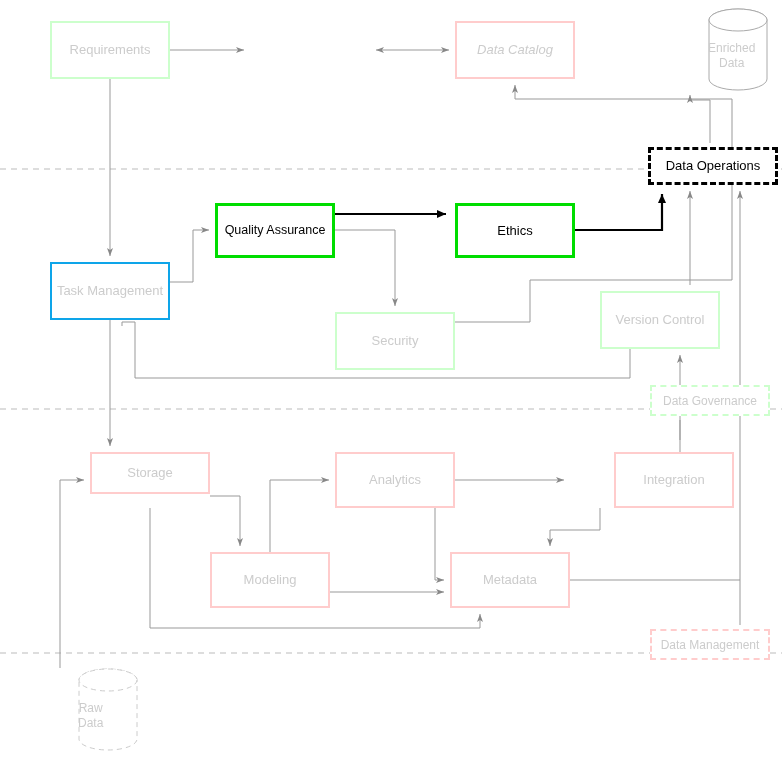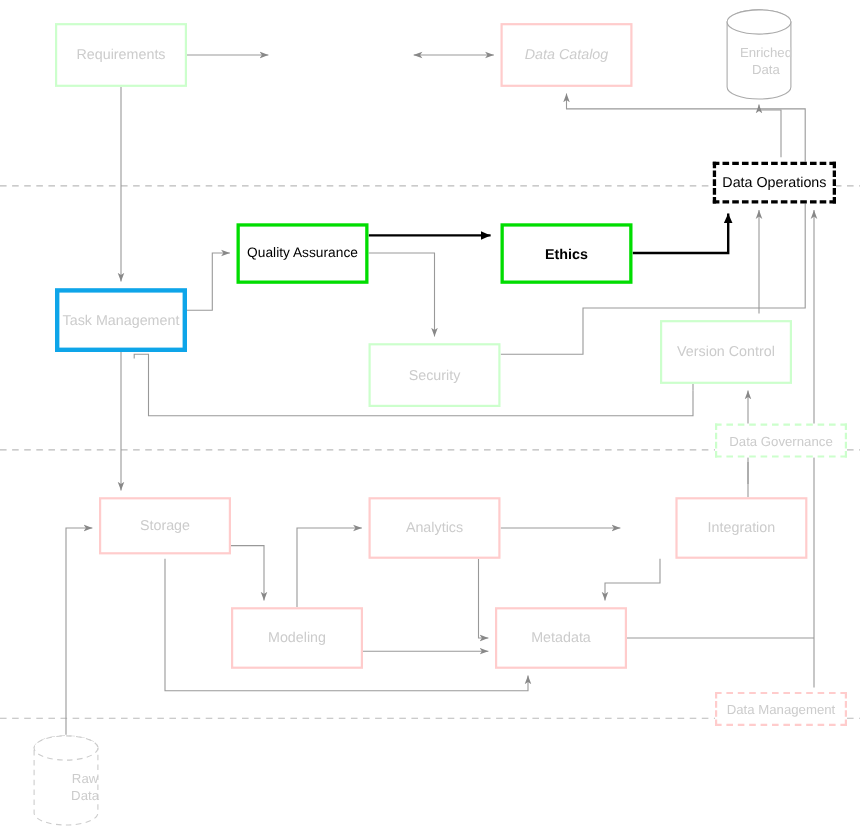--- a/index.html
+++ b/index.html
@@ -3,22 +3,22 @@
 <meta charset="utf-8">
 <style>
   html,body{margin:0;padding:0;background:#ffffff;}
   body{font-family:"Liberation Sans",sans-serif;}
   #stage{position:relative;width:782px;height:761px;background:#ffffff;overflow:hidden;}
   #wires{position:absolute;left:0;top:0;width:782px;height:761px;}
   .node{position:absolute;box-sizing:border-box;display:flex;align-items:center;
         justify-content:center;text-align:center;line-height:1.22;
         background:#ffffff;}
   .node .lbl{pointer-events:none;white-space:pre-line;}
-  .cyl{position:absolute;display:flex;align-items:center;justify-content:flex-end;
-       text-align:center;background:transparent;}
+  .cyl{position:absolute;display:flex;align-items:center;justify-content:flex-start;
+       text-align:center;background:transparent;margin-left:48px;}
   .cyl .lbl{position:relative;z-index:2;white-space:pre-line;line-height:1.22;}
   .cyl svg{position:absolute;left:0;top:0;}
   .lane-label{position:absolute;box-sizing:border-box;display:flex;
        align-items:center;justify-content:center;background:#ffffff;}
 </style>
 </head>
 <body>
 
 <div id="stage">
 
@@ -85,45 +85,45 @@
 
   <div class="cyl" style="left:660px;top:8px;width:60px;height:83px;font-size:12px;color:#cccccc;">
     <svg width="60" height="83" viewBox="0 0 60 83">
       <path d="M1,12 A29,11 0 0 1 59,12 L59,71 A29,11 0 0 1 1,71 Z" fill="#ffffff" stroke="#aaaaaa" stroke-width="1"></path>
       <ellipse cx="30" cy="12" rx="29" ry="11" fill="#ffffff" stroke="#aaaaaa" stroke-width="1"></ellipse>
     </svg>
     <span class="lbl" style="padding-top:12px;">Enriched
 Data</span>
   </div>
 
-  <div class="node" style="left:648px;top:147px;width:112px;height:38px;border:3px dashed #000000;font-size:13px;color:#000000;">
+  <div class="node" style="left:648px;top:147px;width:130px;height:38px;border:3px dashed #000000;font-size:13px;color:#000000;">
     <span class="lbl">Data Operations</span>
   </div>
 
   <div class="node" style="left:215px;top:203px;width:120px;height:55px;border:3px solid #00dd00;font-size:12.5px;color:#000000;">
     <span class="lbl">Quality Assurance</span>
   </div>
 
-  <div class="node" style="left:455px;top:203px;width:120px;height:55px;border:3px solid #00dd00;font-size:13px;color:#000000;font-weight:bold;">
+  <div class="node" style="left:455px;top:203px;width:120px;height:55px;border:3px solid #00dd00;font-size:13px;color:#000000;">
     <span class="lbl">Ethics</span>
   </div>
 
-  <div class="node" style="left:50px;top:262px;width:120px;height:58px;border:4px solid #0ea5e9;font-size:13px;color:#cccccc;">
+  <div class="node" style="left:50px;top:262px;width:120px;height:58px;border:2px solid #0ea5e9;font-size:13px;color:#cccccc;">
     <span class="lbl">Task Management</span>
   </div>
 
   <div class="node" style="left:335px;top:312px;width:120px;height:58px;border:2px solid #ccffcc;font-size:13px;color:#cccccc;">
     <span class="lbl">Security</span>
   </div>
 
   <div class="node" style="left:600px;top:291px;width:120px;height:58px;border:2px solid #ccffcc;font-size:13px;color:#cccccc;text-align:center;">
     <span class="lbl">Version Control</span>
   </div>
 
-  <div class="node" style="left:90px;top:452px;width:120px;height:52px;border:2px solid #ffcccc;font-size:13px;color:#cccccc;">
+  <div class="node" style="left:90px;top:452px;width:120px;height:42px;border:2px solid #ffcccc;font-size:13px;color:#cccccc;">
     <span class="lbl">Storage</span>
   </div>
 
   <div class="node" style="left:335px;top:452px;width:120px;height:56px;border:2px solid #ffcccc;font-size:13px;color:#cccccc;">
     <span class="lbl">Analytics</span>
   </div>
 
   <div class="node" style="left:570px;top:452px;width:120px;height:56px;border:2px solid #ffcccc;font-size:13px;color:#cccccc;margin-left:44px;">
     <span class="lbl">Integration</span>
   </div>

